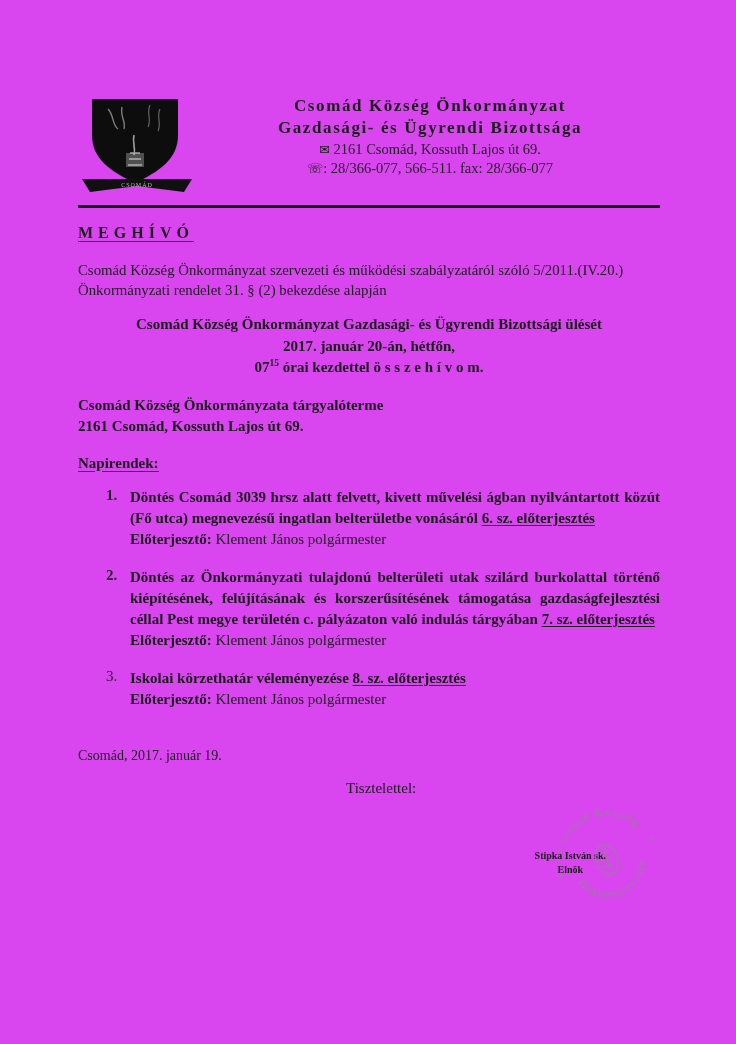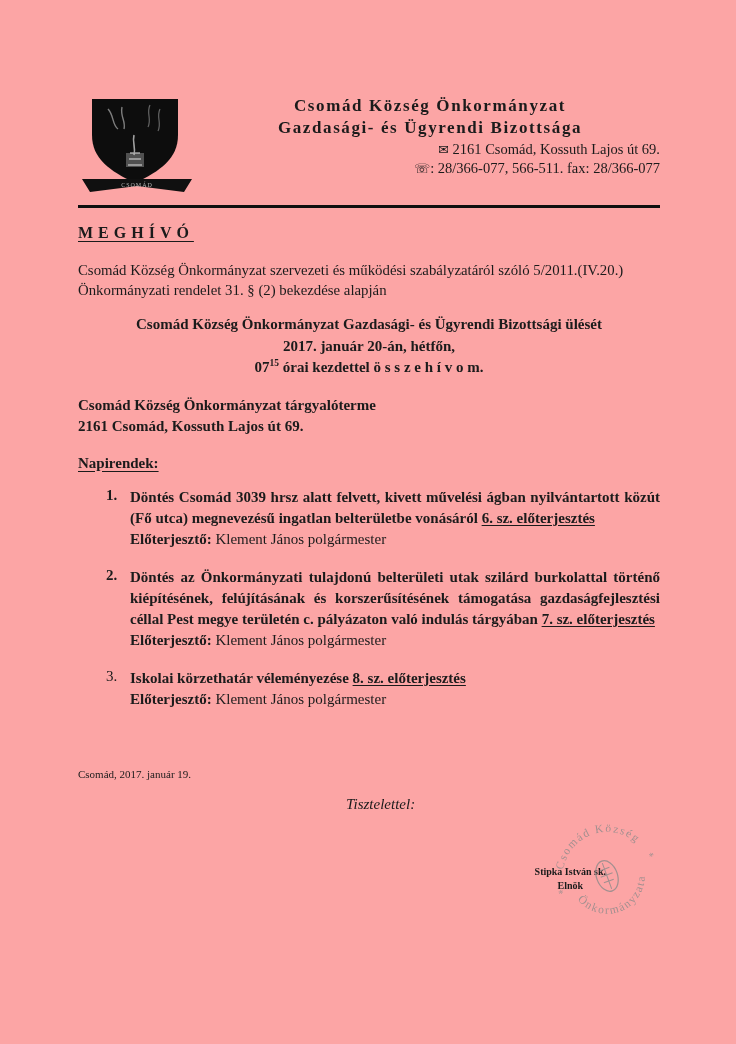--- a/index.html
+++ b/index.html
@@ -1,26 +1,26 @@
 <!DOCTYPE html>
 <html><head>
 <meta charset="utf-8">
 <style>
   html,body{margin:0;padding:0;background:#ffffff;}
   .page{
-    width:736px;height:1044px;background:#fca5a5;position:relative;
+    width:736px;height:1044px;background:#d946ef;position:relative;
     font-family:"Liberation Serif","DejaVu Serif",serif;color:#1b1b1b;
     box-sizing:border-box;padding:95px 76px 0 78px;overflow:hidden;
   }
   
   .header-row{display:flex;align-items:flex-start;}
   .logo-box{flex:0 0 122px;width:122px;}
   .header-text{flex:1;text-align:center;}
   .org-line{font-weight:bold;font-size:17px;letter-spacing:1.6px;line-height:1.32;}
-  .addr-line{font-size:14.5px;line-height:1.3;text-align:right;}
+  .addr-line{font-size:14.5px;line-height:1.3;}
   .glyph-icon{font-family:"DejaVu Sans",sans-serif;font-size:13px;}
   .email-link{text-decoration:underline;color:#1b1b1b;cursor:pointer;}
   .computer-icon-svg{vertical-align:-1px;}
   .rule{height:3px;background:#0f0f0f;margin-top:6px;}
   
   .doc-title{text-align:left;margin-top:16px;font-size:16px;font-weight:bold;
     letter-spacing:5px;text-decoration:underline;text-underline-offset:3px;}
   .intro{margin-top:18px;font-size:14.8px;line-height:1.38;text-align:left;}
   
   .convocation{margin-top:13px;text-align:center;font-weight:bold;font-size:15px;line-height:1.45;}
@@ -34,22 +34,22 @@
     text-decoration:underline;text-underline-offset:3px;}
   .agenda-list{margin-top:15px;padding-left:28px;}
   .agenda-item{display:flex;margin-bottom:17px;font-size:15px;}
   .item-number{flex:0 0 24px;width:24px;font-weight:bold;}
   .item-number.regular{font-weight:normal;}
   .item-body{flex:1;line-height:1.4;}
   .item-main{font-weight:bold;text-align:justify;}
   .item-ref{text-decoration:underline;text-underline-offset:2px;}
   .presenter-label{font-weight:bold;text-align:right;}
   
-  .date-line{margin-top:58px;font-size:11px;}
-  .closing{margin-top:16px;margin-left:268px;font-size:15px;font-style:italic;}
+  .date-line{margin-top:38px;font-size:14px;}
+  .closing{margin-top:16px;margin-left:268px;font-size:15px;}
   .signature-row{position:relative;margin-top:26px;height:150px;}
   .sig-block{position:absolute;right:54px;top:26px;text-align:center;
     font-weight:bold;font-size:10px;line-height:1.45;white-space:nowrap;}
   .stamp{position:absolute;right:-10px;top:-26px;opacity:.78;}
 </style>
 </head>
 <body>
 
 <div class="page">
 
@@ -80,21 +80,21 @@
   <div class="intro">Csomád Község Önkormányzat szervezeti és működési szabályzatáról szóló 5/2011.(IV.20.) Önkormányzati rendelet 31. § (2) bekezdése alapján</div>
 
   <div class="convocation">
     <div>Csomád Község Önkormányzat Gazdasági- és Ügyrendi Bizottsági ülését</div>
     <div>2017. január 20-án, hétfőn,</div>
     <div><span>07</span><sup>15</sup><span> órai kezdettel ö s s z e h í v o m.</span></div>
   </div>
 
   <div class="location">
     <div class="loc-lines">
-      <div>Csomád Község Önkormányzat tárgyalóterme</div>
+      <div>Csomád Község Önkormányzata tárgyalóterme</div>
       <div>2161 Csomád, Kossuth Lajos út 69.</div>
     </div>
   </div>
 
   <div class="agenda-heading">Napirendek:</div>
 
   <div class="agenda-list">
 
     <div class="agenda-item">
       <div class="item-number">1.</div>

